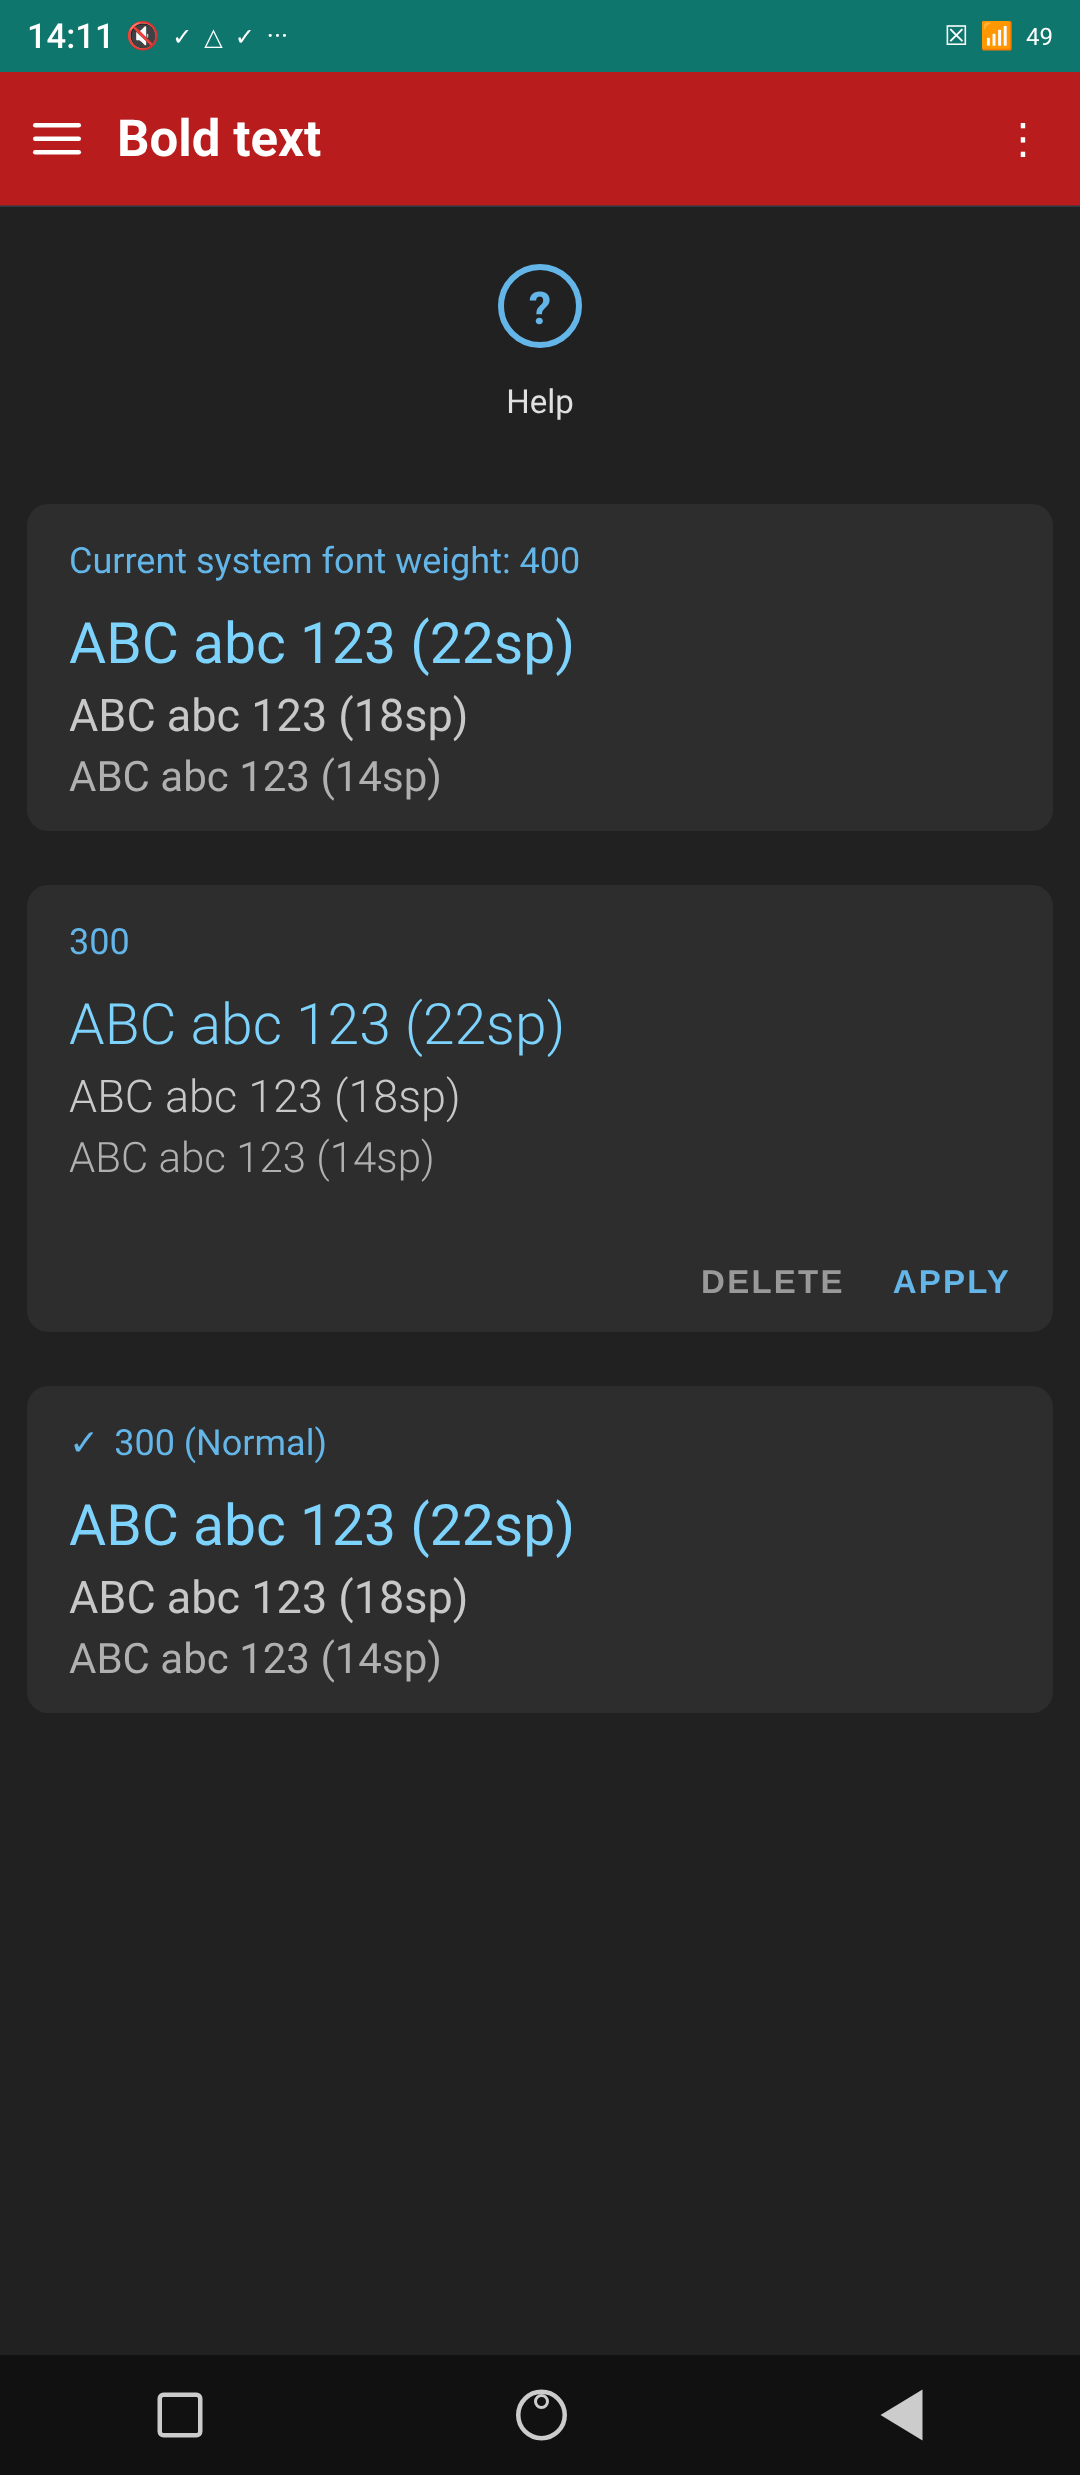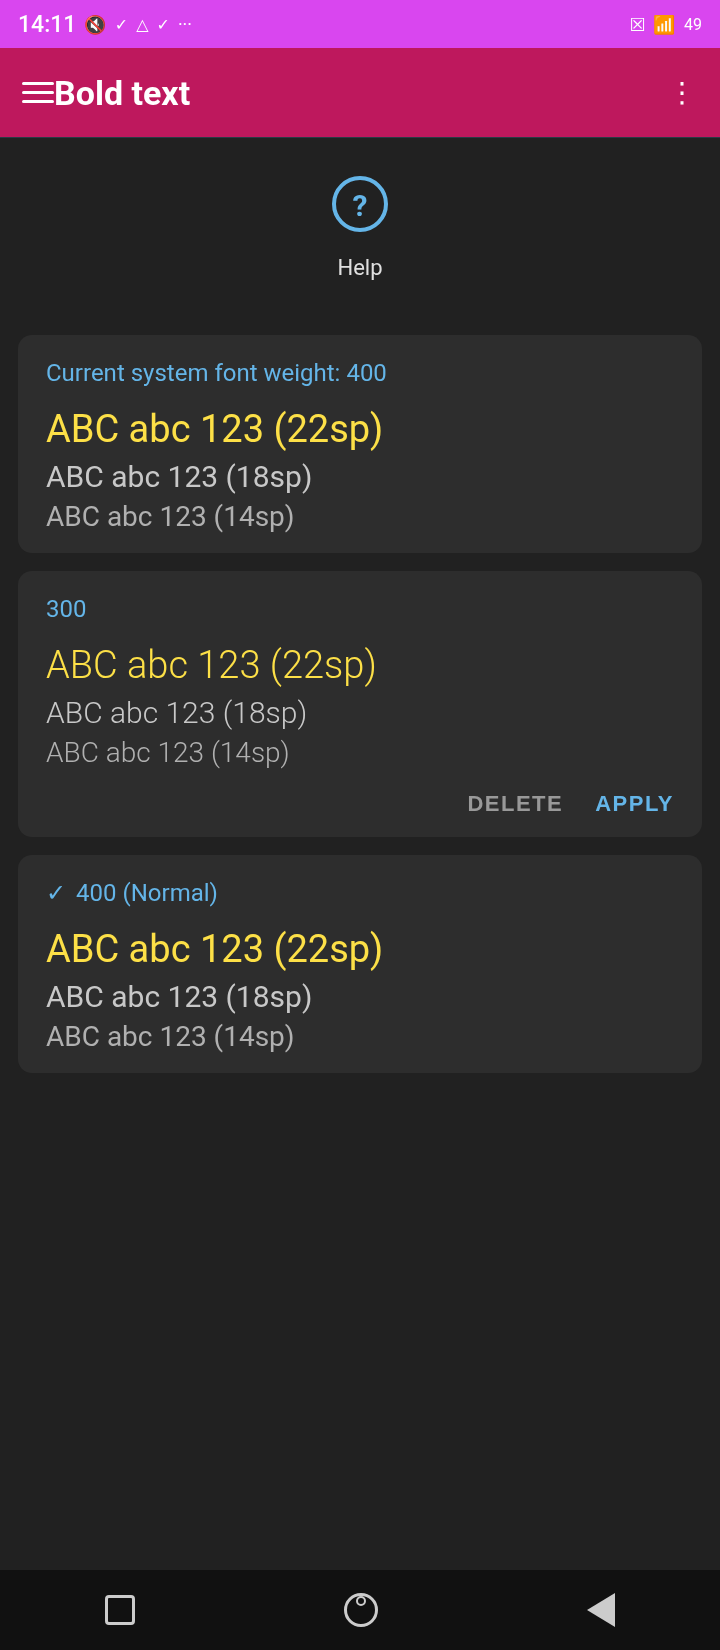--- a/index.html
+++ b/index.html
@@ -9,41 +9,42 @@
       min-height: 1650px;
       background: #1a1a1a;
       font-family: 'Roboto', Arial, sans-serif;
       color: #e0e0e0;
       display: flex;
       flex-direction: column;
     }
 
     
     .status-bar {
-      background: #d946ef;
+      background: #0f766e;
       height: 48px;
       display: flex;
       align-items: center;
       justify-content: space-between;
       padding: 16px 18px;
       font-size: 22px;
       color: #fff;
     }
     .status-left { display: flex; align-items: center; gap: 8px; }
     .status-right { display: flex; align-items: center; gap: 8px; }
     .status-time { font-size: 23px; font-weight: 500; }
     .status-icon { font-size: 18px; }
 
     
     .app-bar {
-      background: #be185d;
+      background: #b91c1c;
       height: 90px;
       display: flex;
       align-items: center;
       padding: 0 22px;
+      gap: 24px;
       border-bottom: 1px solid #2a3a45;
     }
     .app-bar-title {
       flex: 1;
       font-size: 34px;
       font-weight: 700;
       color: #fff;
     }
     .hamburger-icon {
       display: flex;
@@ -98,36 +99,36 @@
       height: 60px;
     }
 
     
     .content {
       flex: 1;
       background: #212121;
       padding: 20px 18px 20px 18px;
       display: flex;
       flex-direction: column;
-      gap: 18px;
+      gap: 36px;
     }
 
     
     .card {
       background: #2d2d2d;
       border-radius: 14px;
       padding: 24px 28px 20px 28px;
     }
     .card-title {
       color: #64b5e8;
       font-size: 24px;
       margin-bottom: 20px;
     }
     .card-text-22 {
-      color: #fde047;
+      color: #7dd3fc;
       font-size: 38px;
       font-weight: 400;
       margin-bottom: 8px;
     }
     .card-text-18 {
       color: #c8c8c8;
       font-size: 30px;
       font-weight: 400;
       margin-bottom: 6px;
     }
@@ -143,20 +144,21 @@
       margin-top: 22px;
     }
     .action-btn {
       font-size: 22px;
       font-weight: 600;
       letter-spacing: 1.5px;
       cursor: pointer;
       background: none;
       border: none;
       text-transform: uppercase;
+      margin-top: 32px;
     }
     .action-btn-delete { color: #999; }
     .action-btn-apply { color: #64b5e8; }
 
     .card-title-check {
       color: #64b5e8;
       font-size: 24px;
       margin-bottom: 20px;
       display: flex;
       align-items: center;
@@ -274,21 +276,21 @@
     <div class="card-text-14">ABC abc 123 (14sp)</div>
     <div class="card-actions">
       <button class="action-btn action-btn-delete">DELETE</button>
       <button class="action-btn action-btn-apply">APPLY</button>
     </div>
   </div>
 
   <div class="card weight-400">
     <div class="card-title-check">
       <span style="color:#64b5e8; font-size:24px;">✓</span>
-      <span>400 (Normal)</span>
+      <span>300 (Normal)</span>
     </div>
     <div class="card-text-22">ABC abc 123 (22sp)</div>
     <div class="card-text-18">ABC abc 123 (18sp)</div>
     <div class="card-text-14">ABC abc 123 (14sp)</div>
   </div>
 
 </div>
 
 <div class="bottom-nav">
   <div class="nav-btn">

